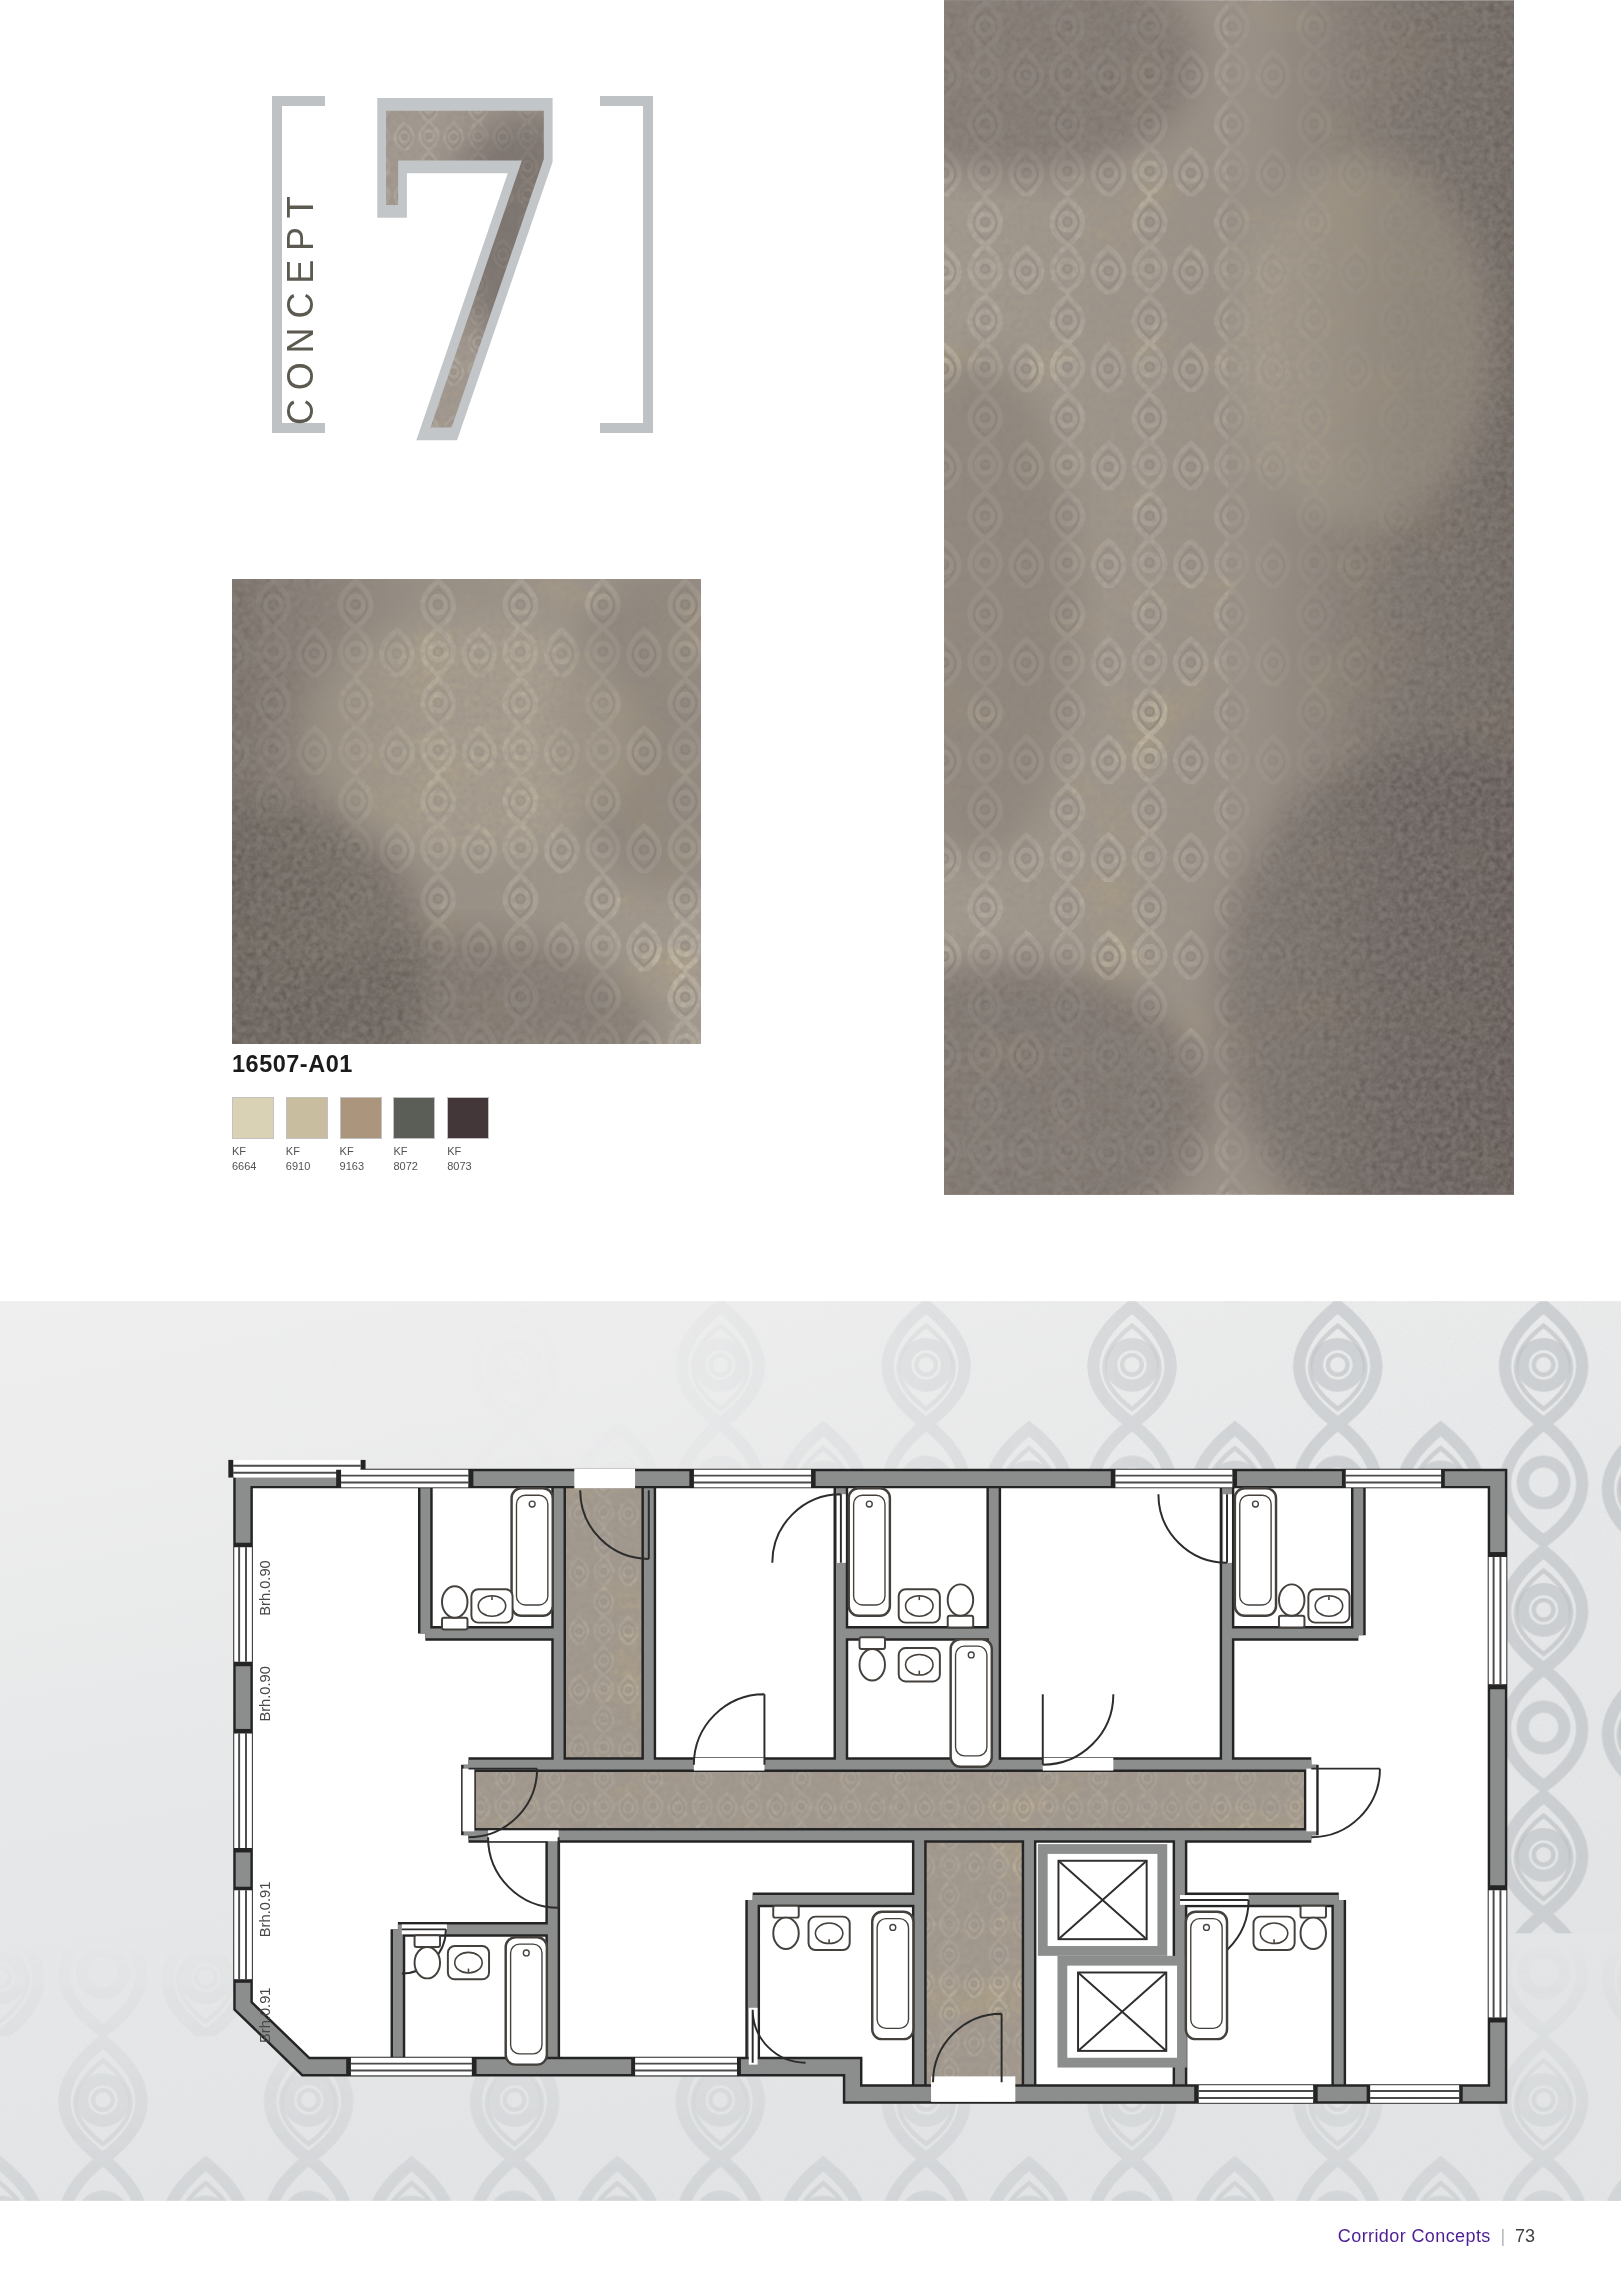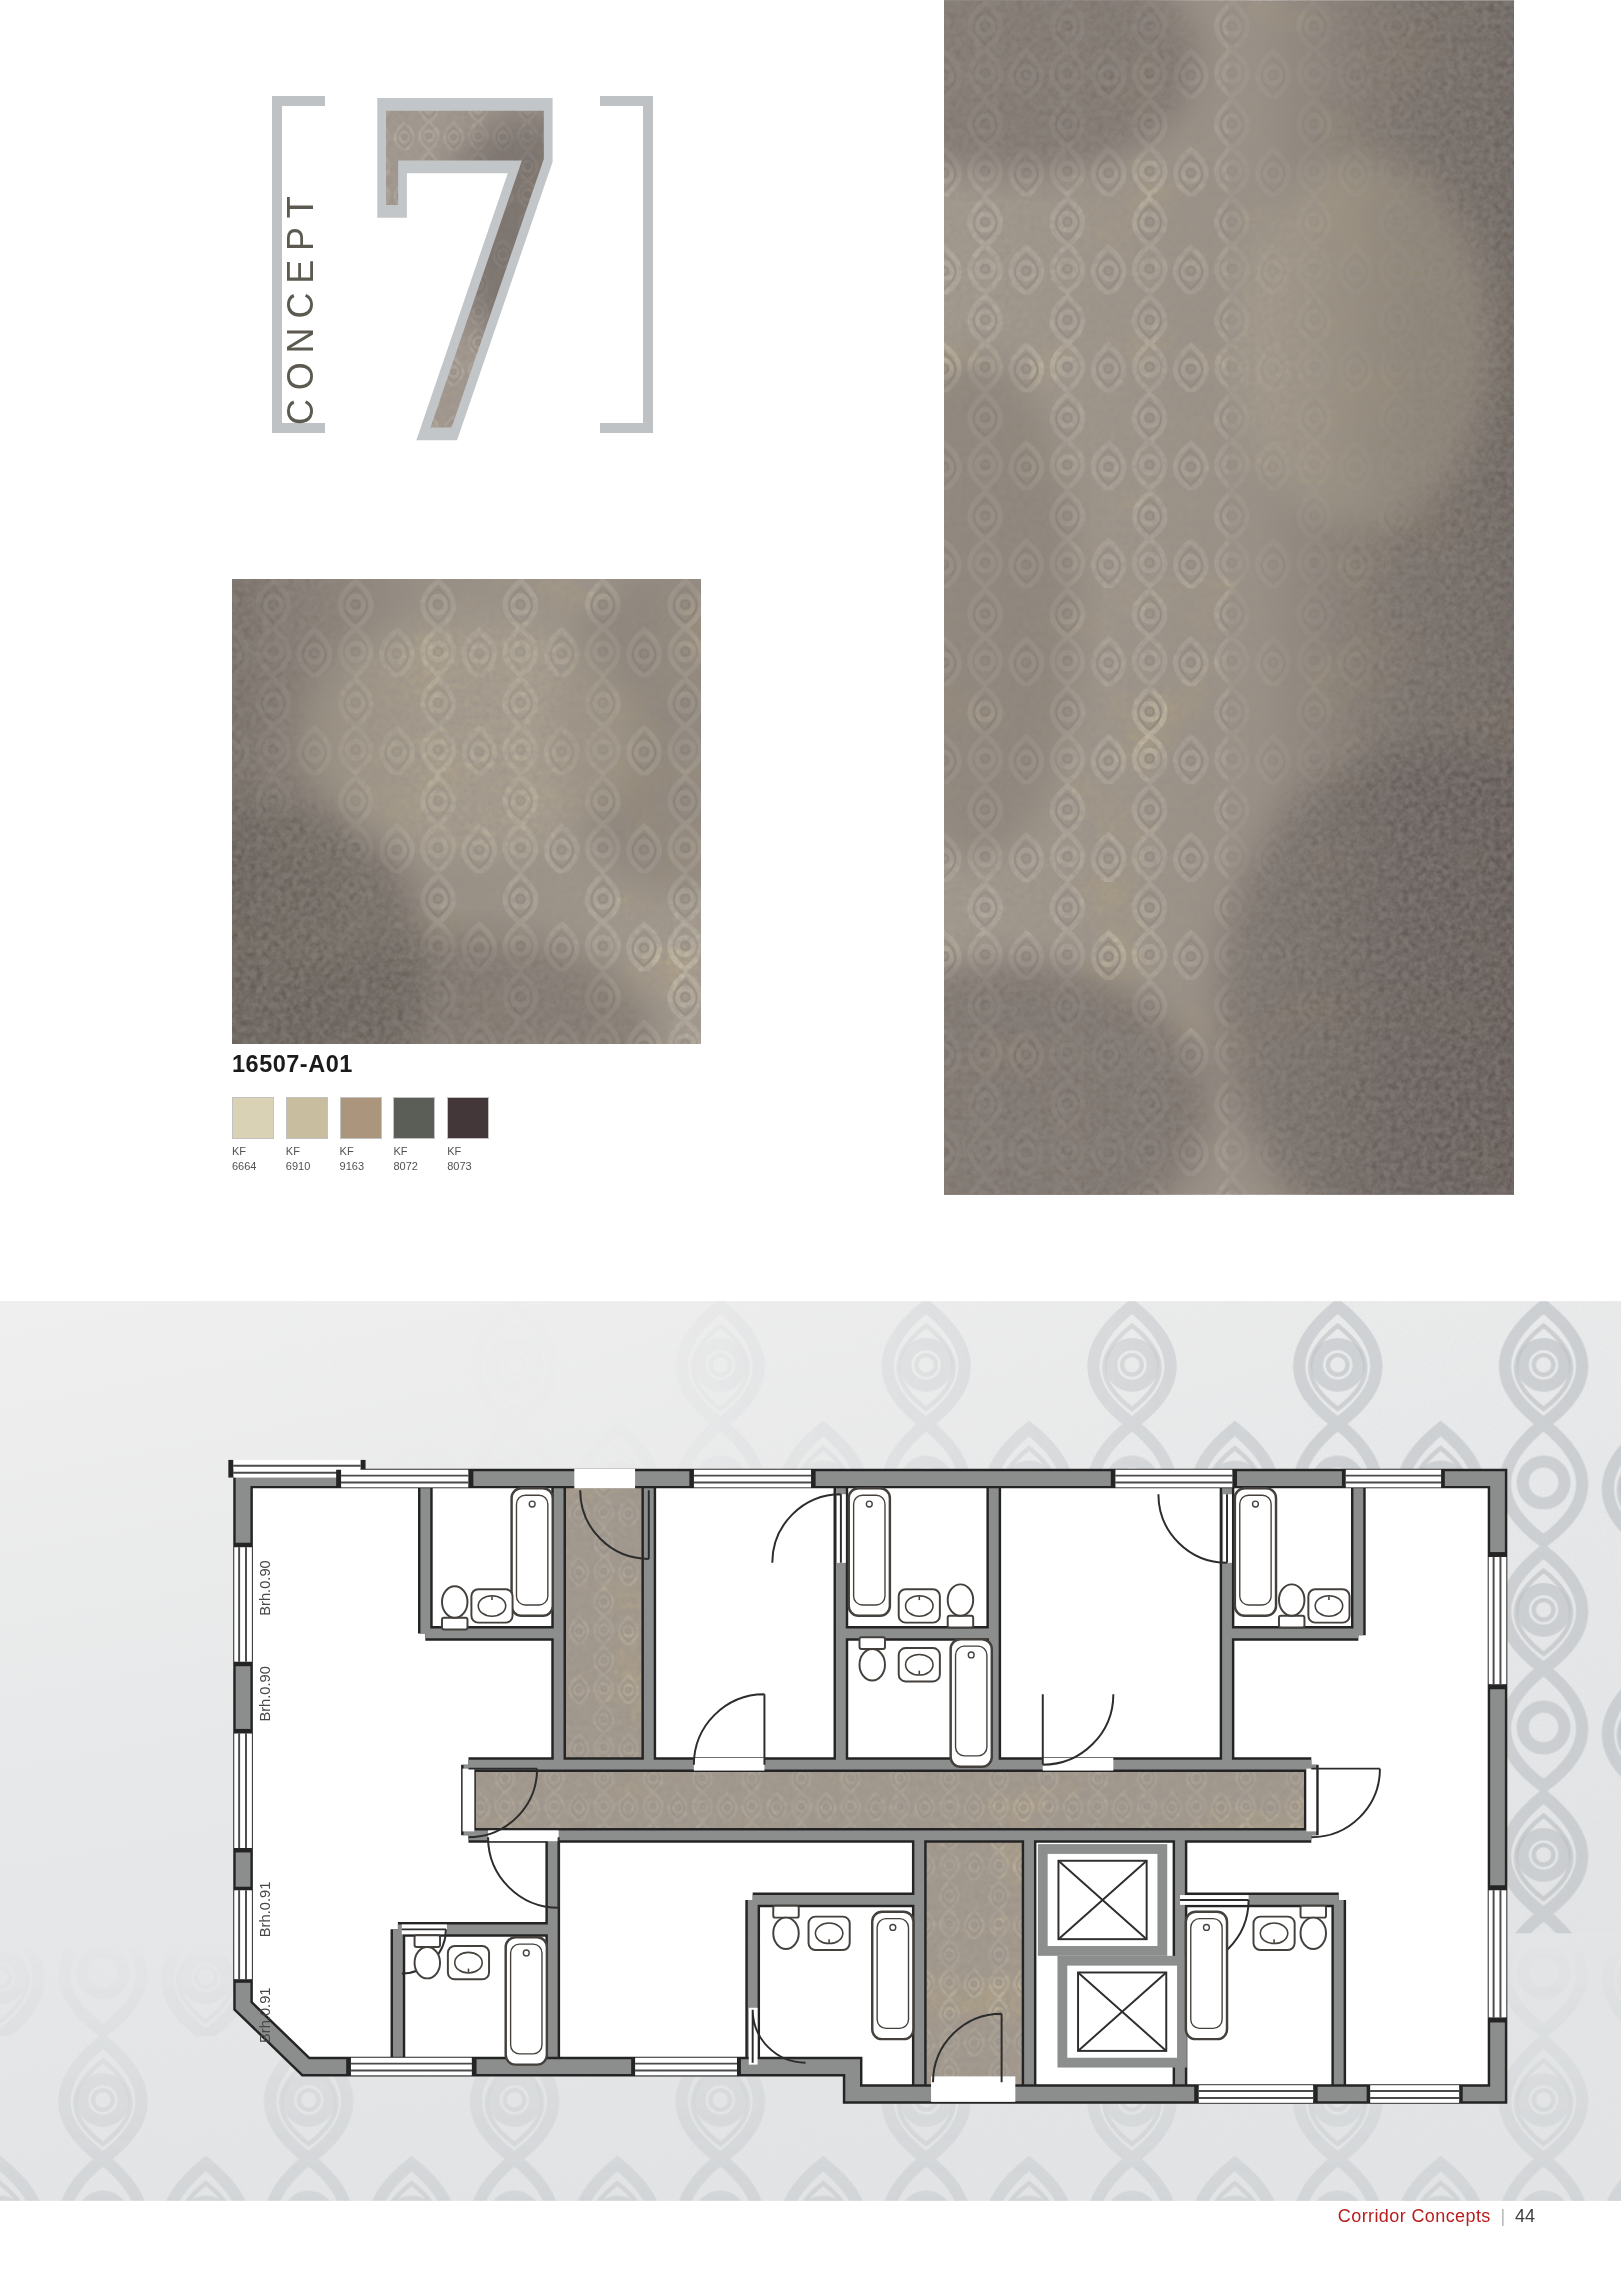--- a/index.html
+++ b/index.html
@@ -27,21 +27,21 @@
   .swatch{width:42px;}
   .chip{width:42px;height:42px;border:1px solid #c2c2c2;box-sizing:border-box;}
   .swatch-label{margin-top:4.9px;font-size:11px;line-height:14.7px;color:#515254;}
 
   
   .panel-svg{position:absolute;left:0;top:1301px;}
 
   
   .footer{position:absolute;top:2206px;right:86px;font-size:18px;display:flex;
         align-items:baseline;gap:9.8px;}
-  .footer .f-title{color:#b91c1c;letter-spacing:0.4px;}
+  .footer .f-title{color:#4c1d95;letter-spacing:0.4px;margin-top:20px;}
   .footer .f-sep{color:#b3b5b7;}
   .footer .f-page{color:#3f4042;}
 </style>
 </head>
 <body>
 
 <div class="page">
 
   <svg width="0" height="0" style="position:absolute" aria-hidden="true">
     <defs>
@@ -387,17 +387,17 @@
         <text transform="translate(38,258) rotate(-90)">Brh.0.90</text>
         <text transform="translate(38,478) rotate(-90)">Brh.0.91</text>
         <text transform="translate(38,586) rotate(-90)">Brh.0.91</text>
       </g>
     </g>
   </svg>
 
   <div class="footer">
     <span class="f-title">Corridor Concepts</span>
     <span class="f-sep">|</span>
-    <span class="f-page">44</span>
+    <span class="f-page">73</span>
   </div>
 
 </div>
 
 
 </body></html>

